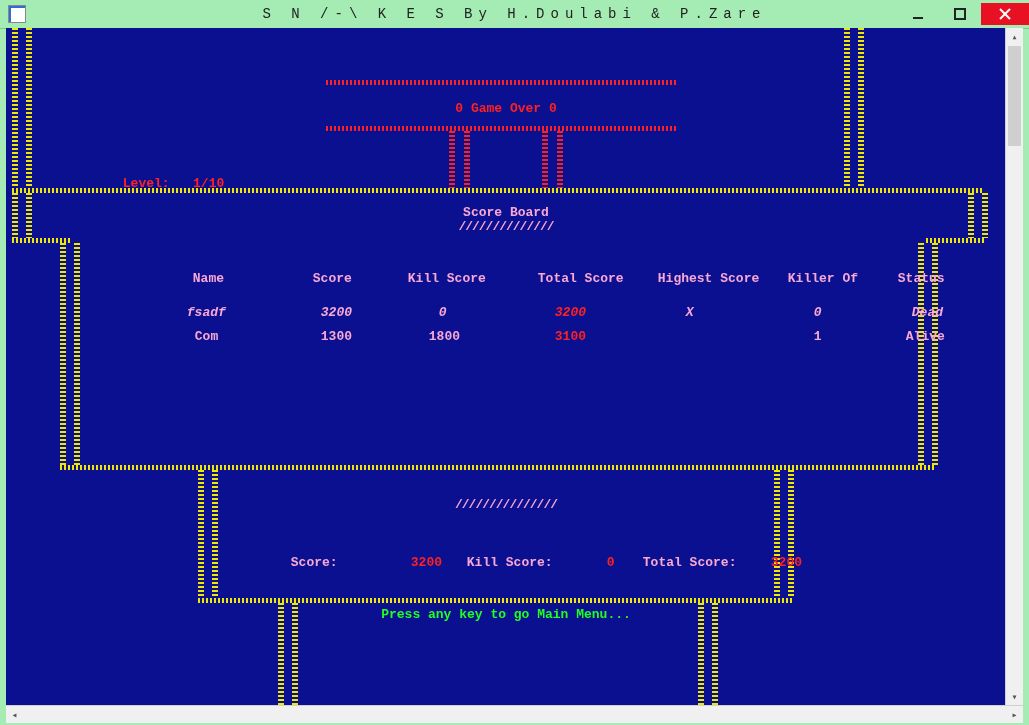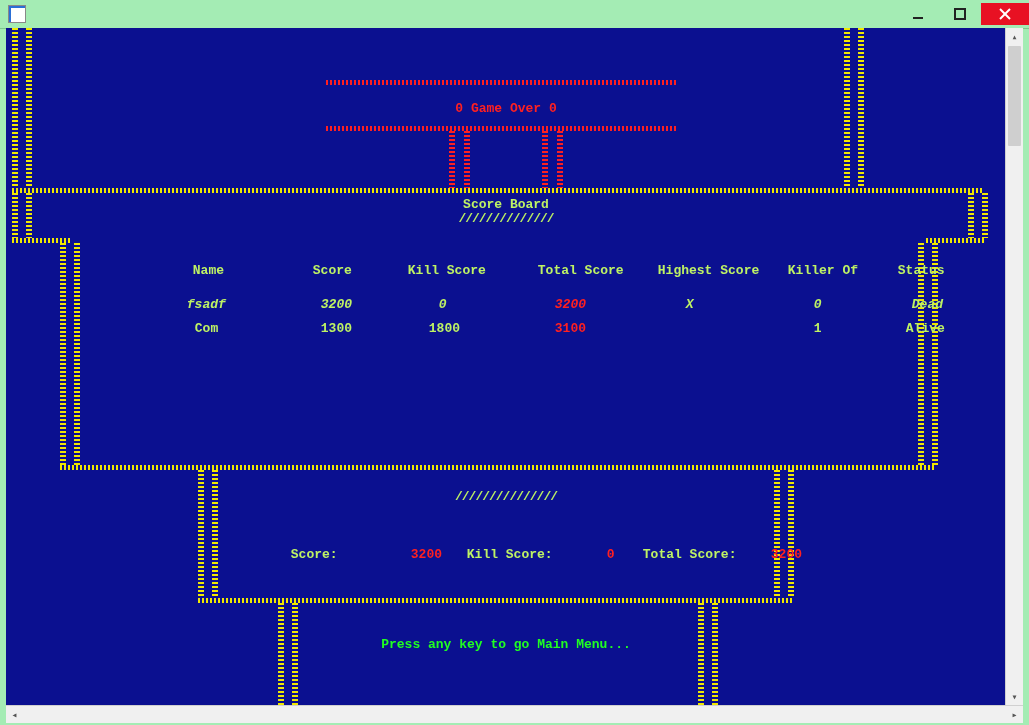--- a/index.html
+++ b/index.html
@@ -71,21 +71,21 @@
   .hscroll .lft{position:absolute;left:0;top:0;}
   
   .console{
     position:absolute;left:0;right:17px;top:0;bottom:0;
     background:#0b1090;
     color:#f0e800;
     overflow:hidden;
     padding:0;
   }
   .red{color:#ff2020;}
-  .yel{color:#bef264;}
+  .yel{color:#f9a8d4;margin-top:8px;}
   .grn{color:#20ff20;}
   .row{position:absolute;left:12px;right:0;text-align:left;white-space:pre;line-height:14px;}
   .ctr{left:0;right:0;text-align:center;}
   .vpair{
     position:absolute;width:20px;
   }
   .vpair::before,.vpair::after{
     content:"";position:absolute;top:0;bottom:0;width:6px;
     background:repeating-linear-gradient(#f0e800 0 2px,#0b1090 2px 4px);
   }
@@ -101,20 +101,21 @@
     position:absolute;width:6px;
     background:repeating-linear-gradient(#ff2020 0 2px,#0b1090 2px 4px);
   }
   .slashes{letter-spacing:-1px;}
 </style>
 </head>
 <body>
 
 <div class="titlebar">
   <div class="sysicon"></div>
+  <div class="wtitle">S N /-\ K E S  By H.Doulabi &amp; P.Zare</div>
   <div class="winbtns">
     <div class="winbtn min">
       <svg width="12" height="12">
           <line x1="1" y1="10" x2="11" y2="10" stroke="#222" stroke-width="2"></line>
         </svg>
     </div>
     <div class="winbtn max">
       <svg width="12" height="12">
           <rect x="1" y="1" width="10" height="10" fill="none" stroke="#222" stroke-width="2"></rect>
         </svg>
@@ -136,20 +137,23 @@
 
     <div class="hbar red" style="left:320px;top:52px;width:350px;"></div>
     <div class="row ctr red" style="top:74px;">0 Game Over 0</div>
     <div class="hbar red" style="left:320px;top:98px;width:350px;"></div>
 
     <div class="vred" style="left:443px;top:103px;height:57px;"></div>
     <div class="vred" style="left:458px;top:103px;height:57px;"></div>
     <div class="vred" style="left:536px;top:103px;height:57px;"></div>
     <div class="vred" style="left:551px;top:103px;height:57px;"></div>
 
+    <div class="row" style="top:135px;left:70px;">
+      <span class="red">Level:</span><span class="red">   </span><span class="red">1/10</span>
+    </div>
 
     <div class="hbar" style="left:6px;top:160px;width:972px;"></div>
     <div class="row ctr yel" style="top:170px;">Score Board</div>
     <div class="row ctr yel slashes" style="top:184px;">//////////////</div>
 
     <div class="vpair" style="left:6px;top:165px;height:45px;"></div>
     <div class="vpair" style="left:962px;top:165px;height:45px;"></div>
     <div class="hbar" style="left:6px;top:210px;width:60px;"></div>
     <div class="hbar" style="left:920px;top:210px;width:60px;"></div>
     <div class="vpair" style="left:54px;top:215px;height:222px;"></div>
@@ -175,21 +179,21 @@
 
     <div class="row" style="top:506px;">
       <span style="display:inline-block;width:226px;"></span><span class="yel" style="display:inline-block;width:120px;">Score:</span><span class="red" style="display:inline-block;width:56px;">3200</span><span class="yel" style="display:inline-block;width:140px;">Kill Score:</span><span class="red" style="display:inline-block;width:36px;">0</span><span class="yel" style="display:inline-block;width:128px;">Total Score:</span><span class="red">3200</span>
     </div>
 
     <div class="hbar" style="left:192px;top:570px;width:596px;"></div>
 
     <div class="vpair" style="left:272px;top:575px;height:120px;"></div>
     <div class="vpair" style="left:692px;top:575px;height:120px;"></div>
 
-    <div class="row ctr grn" style="top:610px;">Press any key to go Main Menu...</div>
+    <div class="row ctr grn" style="top:580px;">Press any key to go Main Menu...</div>
 
   </div>
 
   <div class="vscroll">
     <div class="up">▴</div>
     <div class="thumb"></div>
     <div class="down">▾</div>
   </div>
 </div>
 <div class="hscroll">

